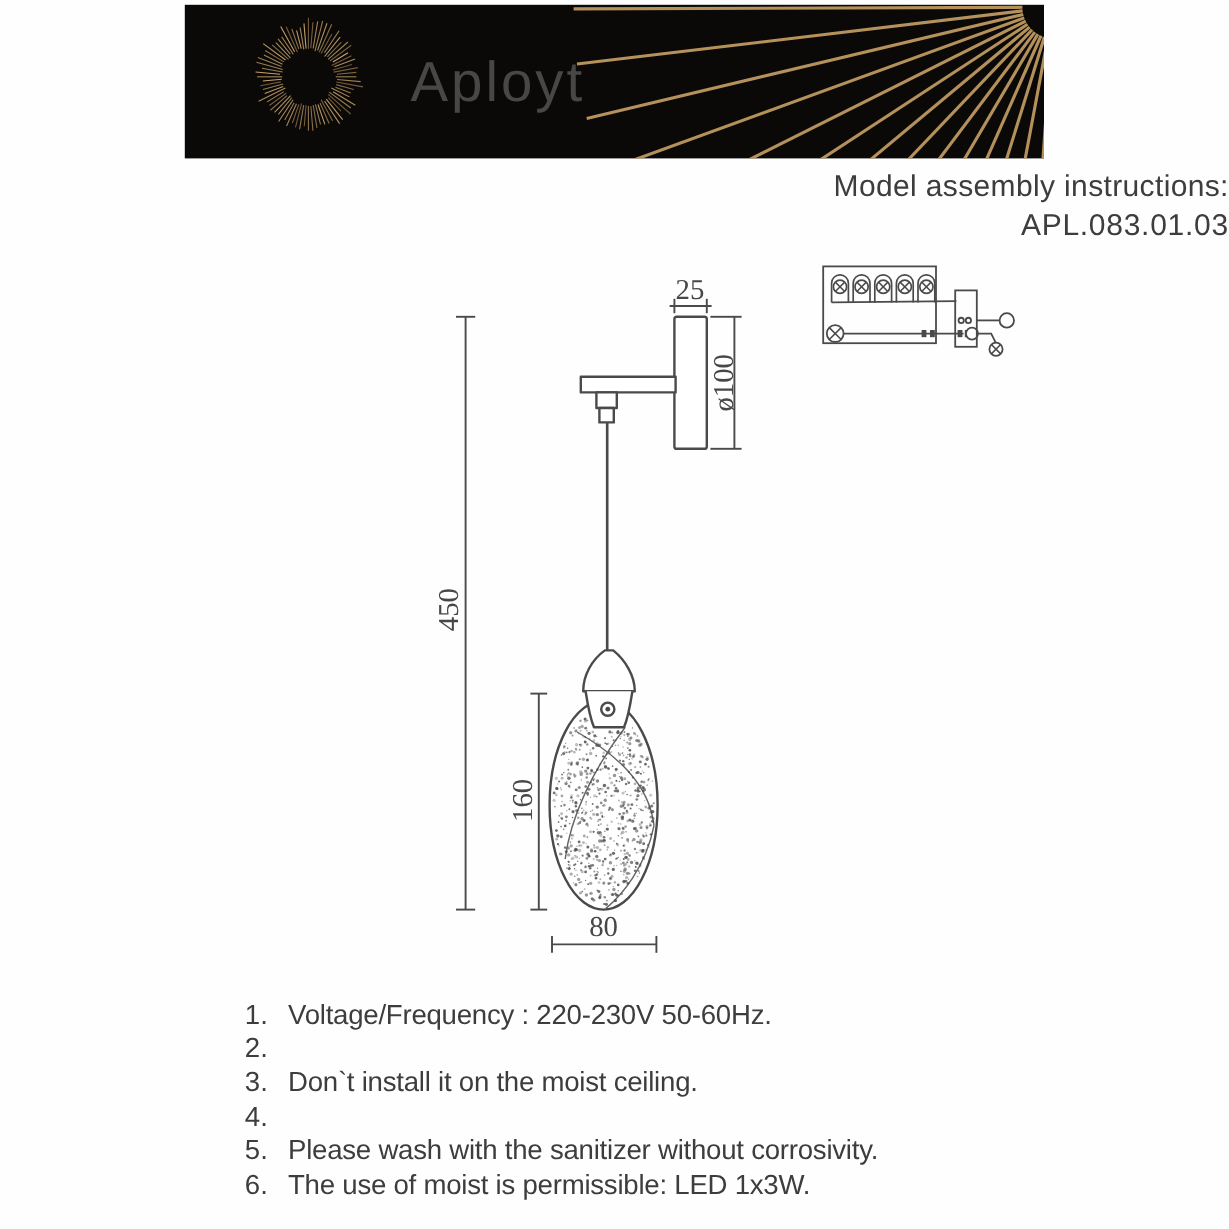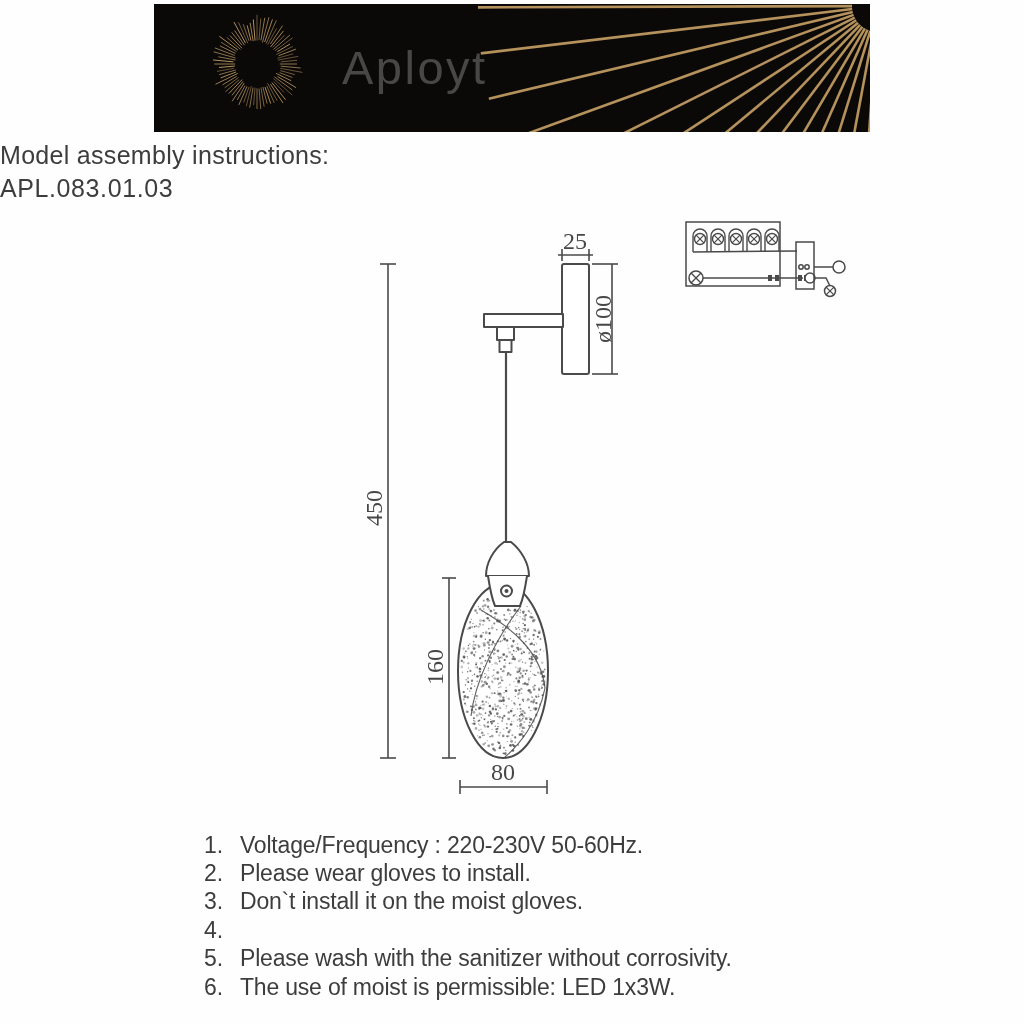--- a/index.html
+++ b/index.html
@@ -1,20 +1,20 @@
 <!DOCTYPE html>
 <html><head>
 <meta charset="utf-8">
 <style>
   html,body{margin:0;padding:0;background:#ffffff;}
   .page{position:relative;width:1024px;height:1024px;background:#fefefe;overflow:hidden;
         font-family:"Liberation Sans",sans-serif;}
   .banner{position:absolute;left:154px;top:4px;width:716px;height:128px;background:#0b0908;}
   .banner svg{display:block;}
-  .title-block{position:absolute;left:0;top:141px;width:1024px;text-align:left;color:#3d3d3d;}
+  .title-block{position:absolute;left:0;top:141px;width:1024px;text-align:right;color:#3d3d3d;}
   .title-line1{font-size:25px;letter-spacing:.3px;}
   .title-line2{font-size:25px;margin-top:4px;letter-spacing:.6px;}
   .drawing{position:absolute;left:0;top:0;}
   .instructions{position:absolute;left:204px;top:831px;color:#3d3d3d;font-size:23px;}
   .instr-row{display:flex;height:28.4px;align-items:center;}
   .instr-num{width:36px;flex:0 0 36px;}
   .instr-text{letter-spacing:-0.2px;white-space:nowrap;}
   text{fill:#474747;}
   .dim-label{font-family:"Liberation Serif",serif;font-size:24px;}
 </style>
@@ -918,25 +918,24 @@
     </g>
   </svg>
 
   <div class="instructions">
     <div class="instr-row">
       <span class="instr-num">1.</span>
       <span class="instr-text">Voltage/Frequency : 220-230V 50-60Hz.</span>
     </div>
     <div class="instr-row">
       <span class="instr-num">2.</span>
-      <span class="instr-text">Please wear gloves to install.</span>
     </div>
     <div class="instr-row">
       <span class="instr-num">3.</span>
-      <span class="instr-text">Don`t install it on the moist gloves.</span>
+      <span class="instr-text">Don`t install it on the moist ceiling.</span>
     </div>
     <div class="instr-row">
       <span class="instr-num">4.</span>
     </div>
     <div class="instr-row">
       <span class="instr-num">5.</span>
       <span class="instr-text">Please wash with the sanitizer without corrosivity.</span>
     </div>
     <div class="instr-row">
       <span class="instr-num">6.</span>

